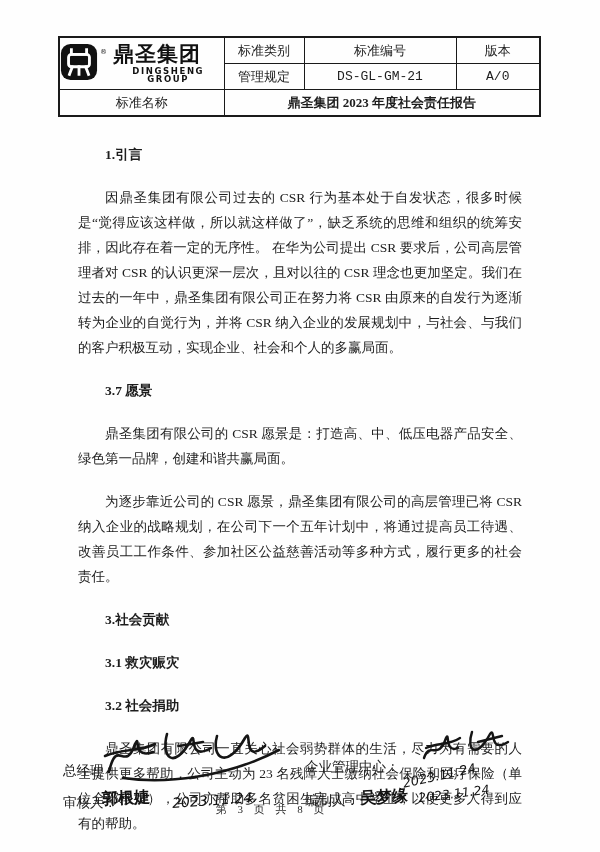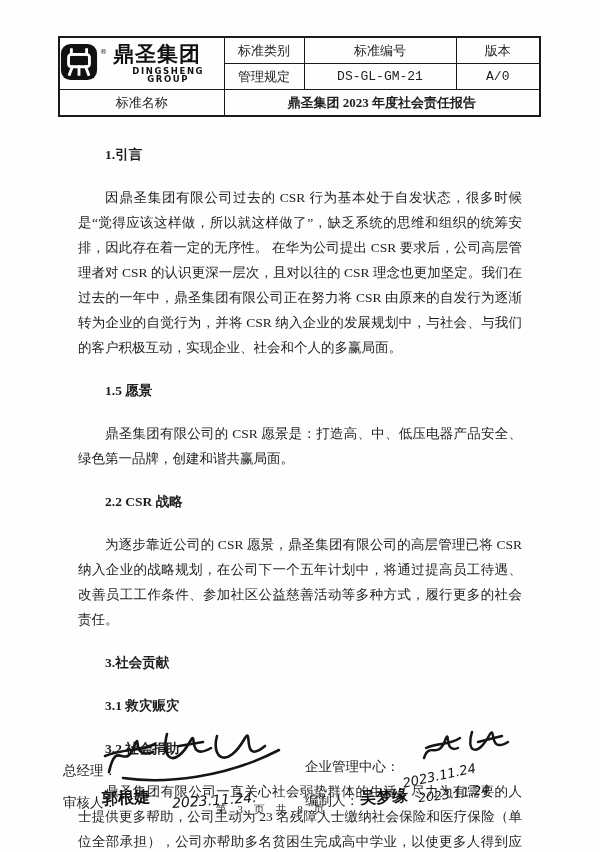--- a/index.html
+++ b/index.html
@@ -98,23 +98,22 @@
     <tr>
       <td>标准名称</td>
       <td colspan="3" class="doc-title">鼎圣集团 2023 年度社会责任报告</td>
     </tr>
   </tbody>
     </table>
 
   <div class="doc-body">
     <p class="blk h">1.引言</p>
     <p class="blk p">因鼎圣集团有限公司过去的 CSR 行为基本处于自发状态，很多时候是“觉得应该这样做，所以就这样做了”，缺乏系统的思维和组织的统筹安排，因此存在着一定的无序性。 在华为公司提出 CSR 要求后，公司高层管理者对 CSR 的认识更深一层次，且对以往的 CSR 理念也更加坚定。我们在过去的一年中，鼎圣集团有限公司正在努力将 CSR 由原来的自发行为逐渐转为企业的自觉行为，并将 CSR 纳入企业的发展规划中，与社会、与我们的客户积极互动，实现企业、社会和个人的多赢局面。</p>
-    <p class="blk h">1.5 愿景</p>
+    <p class="blk h">3.7 愿景</p>
     <p class="blk p">鼎圣集团有限公司的 CSR 愿景是：打造高、中、低压电器产品安全、绿色第一品牌，创建和谐共赢局面。</p>
-    <p class="blk h">2.2 CSR 战略</p>
     <p class="blk p">为逐步靠近公司的 CSR 愿景，鼎圣集团有限公司的高层管理已将 CSR 纳入企业的战略规划，在公司下一个五年计划中，将通过提高员工待遇、改善员工工作条件、参加社区公益慈善活动等多种方式，履行更多的社会责任。</p>
     <p class="blk h">3.社会贡献</p>
     <p class="blk h">3.1 救灾赈灾</p>
     <p class="blk h">3.2 社会捐助</p>
     <p class="blk p">鼎圣集团有限公司一直关心社会弱势群体的生活，尽力为有需要的人士提供更多帮助，公司主动为 23 名残障人士缴纳社会保险和医疗保险（单位全部承担），公司亦帮助多名贫困生完成高中学业，以使更多人得到应有的帮助。</p>
   </div>
 
   <div class="sig-zone">
 
     <span class="sig-label" style="left:63px;top:38px;">总经理：</span>

